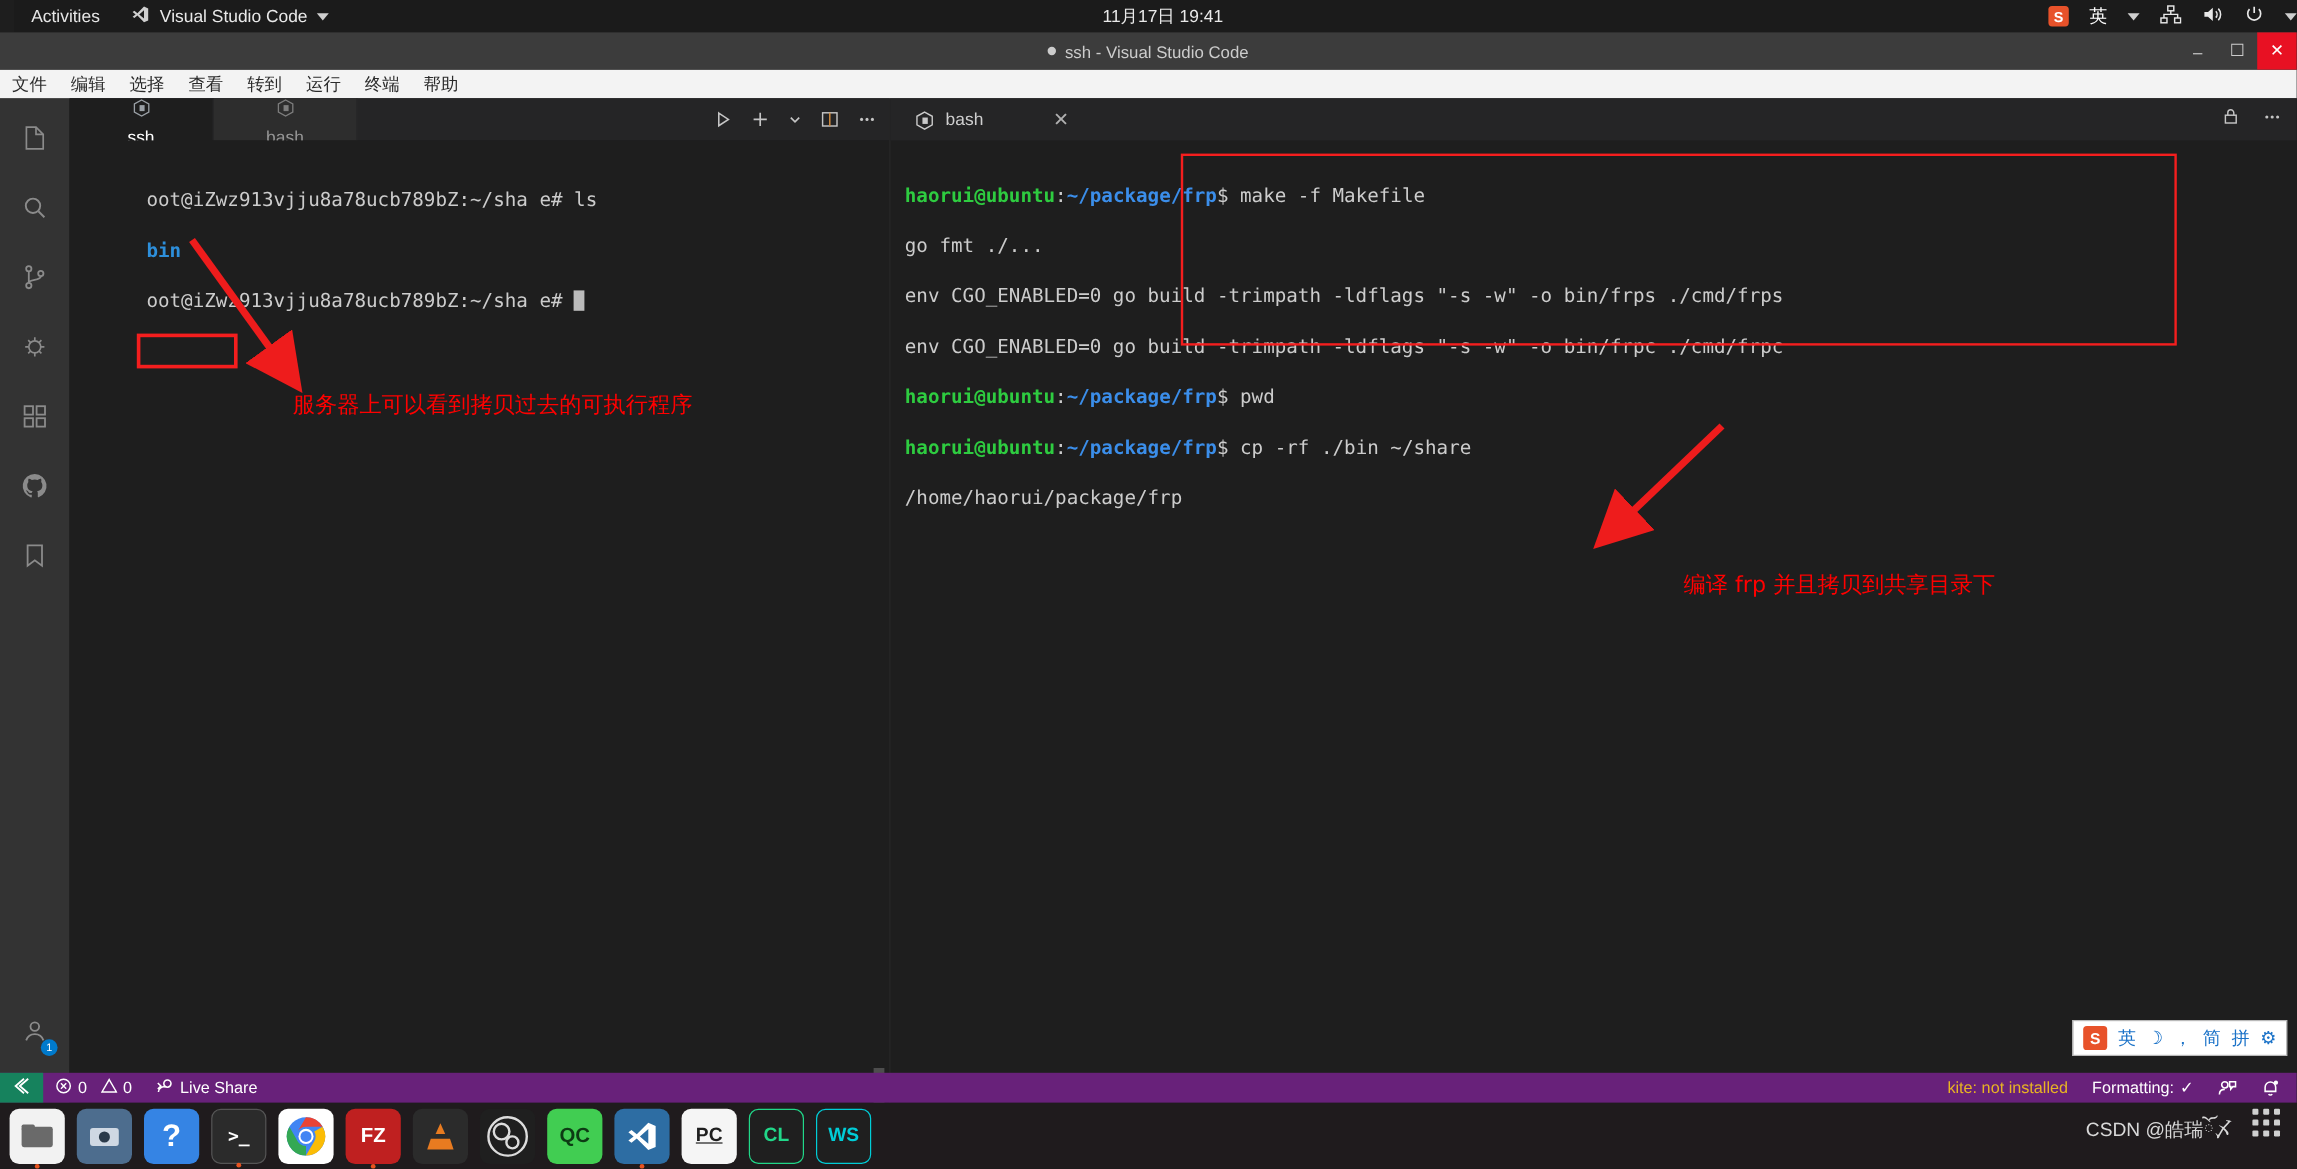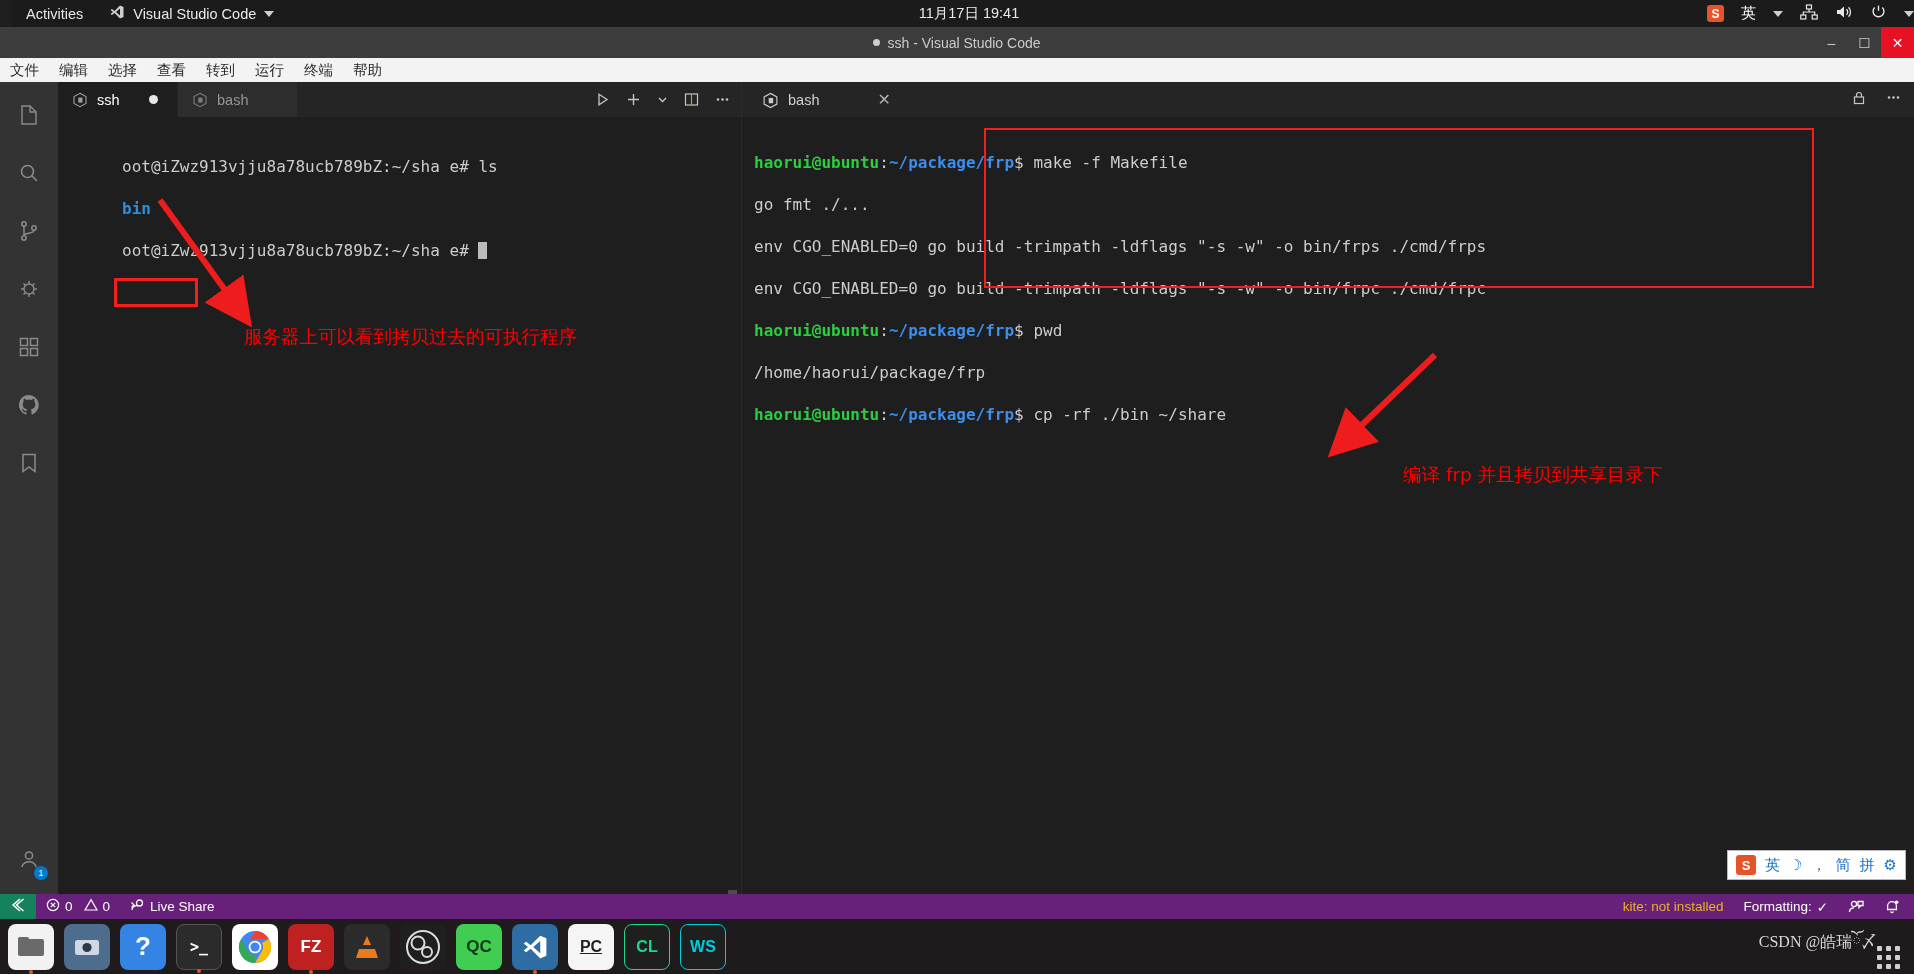--- a/index.html
+++ b/index.html
@@ -81,20 +81,21 @@
     display: flex; align-items: center; justify-content: center;
   }
 
   
   .editor-area { flex: 1; display: flex; flex-direction: column; background: #1e1e1e; min-width: 0; }
   .tabs-row { height: 35px; background: #252526; display: flex; align-items: stretch; position: relative; }
   .tab {
     display: flex; align-items: center; gap: 9px; padding: 0 14px;
     font-size: 14.5px; color: #969696; background: #2d2d2d; min-width: 120px;
     border-right: 1px solid #252526;
+    flex-direction: column;
   }
   .tab.active { background: #1e1e1e; color: #ffffff; }
   .tab-dirty { width: 9px; height: 9px; border-radius: 50%; background: #e7e7e7; margin-left: 20px; }
   .tab-icon { width: 16px; height: 16px; color: #9aa0a6; }
   .editor-actions {
     position: absolute; right: 10px; top: 0; height: 35px;
     display: flex; align-items: center; gap: 14px; color: #c5c5c5;
   }
   .editor-actions .ico { display: flex; align-items: center; justify-content: center; }
 
@@ -111,21 +112,21 @@
   .hl-box-bin {
     position: absolute; left: 56px; top: 161px; width: 84px; height: 29px;
     border: 3px solid #f41e1e;
   }
 
   .anno {
     position: absolute; color: #ff0000; font-size: 18.5px;
     font-family: "DejaVu Sans", "Liberation Sans", sans-serif; white-space: nowrap;
   }
   .anno-left { left: 244px; top: 324px; }
-  .anno-right { left: 1403px; top: 462px; }
+  .anno-right { left: 1403px; top: 474px; }
 
   
   .arrow-svg { position: absolute; pointer-events: none; }
 
   
   .left-scroll {
     position: absolute; right: 4px; bottom: 28px; width: 9px; height: 30px;
     background: #4d4d4d;
   }
 
@@ -183,21 +184,21 @@
   .dock-app {
     width: 46px; height: 46px; border-radius: 8px;
     display: flex; align-items: center; justify-content: center;
     position: relative; font-size: 12px; color: #fff; font-weight: bold;
   }
   .dock-dot {
     position: absolute; bottom: -4px; left: 50%; transform: translateX(-50%);
     width: 4px; height: 4px; border-radius: 50%; background: #e95420;
   }
   .dock-right {
-    position: absolute; right: 14px; display: flex; align-items: flex-end; gap: 0; font-family: Liberation Serif, serif;
+    position: absolute; right: 14px; display: flex; align-items: flex-start; gap: 16px;
   }
   .grid-dots { display: grid; grid-template-columns: repeat(3, 5px); gap: 4px; }
   .grid-dots i { width: 5px; height: 5px; background: #d0d0d0; border-radius: 1px; display:block; }
   .csdn-wm { color: #d8d8d8; font-size: 16px; }
 
   
   .ime-bar {
     position: absolute; right: 8px; bottom: 94px; height: 30px;
     background: #ffffff; border: 1px solid #b9b9b9;
     display: flex; align-items: center; gap: 9px; padding: 0 8px;
@@ -456,22 +457,22 @@
           </div>
         </div>
 
         <div class="right-term-wrap">
           <div class="right-term term-text">
 <div><span class="c-green">haorui@ubuntu</span><span class="c-gray">:</span><span class="c-blue">~/package/frp</span><span class="c-gray">$</span><span class="c-gray"> make -f Makefile</span></div>
 <div><span class="c-gray">go fmt ./...</span></div>
 <div><span class="c-gray">env CGO_ENABLED=0 go build -trimpath -ldflags "-s -w" -o bin/frps ./cmd/frps</span></div>
 <div><span class="c-gray">env CGO_ENABLED=0 go build -trimpath -ldflags "-s -w" -o bin/frpc ./cmd/frpc</span></div>
 <div><span class="c-green">haorui@ubuntu</span><span class="c-gray">:</span><span class="c-blue">~/package/frp</span><span class="c-gray">$</span><span class="c-gray"> pwd</span></div>
+<div><span class="c-green">haorui@ubuntu</span><span class="c-gray">:</span><span class="c-blue">~/package/frp</span><span class="c-gray">$</span><span class="c-gray"> cp -rf ./bin ~/share</span></div>
 <div><span class="c-gray">/home/haorui/package/frp</span></div>
-<div><span class="c-green">haorui@ubuntu</span><span class="c-gray">:</span><span class="c-blue">~/package/frp</span><span class="c-gray">$</span><span class="c-gray"> cp -rf ./bin ~/share</span></div>
           </div>
         </div>
       </div>
     </div>
   </div>
 
   <div class="red-frame"></div>
 
   <svg class="arrow-svg" style="left:150px; top:190px;" width="120" height="150">
     <defs>

